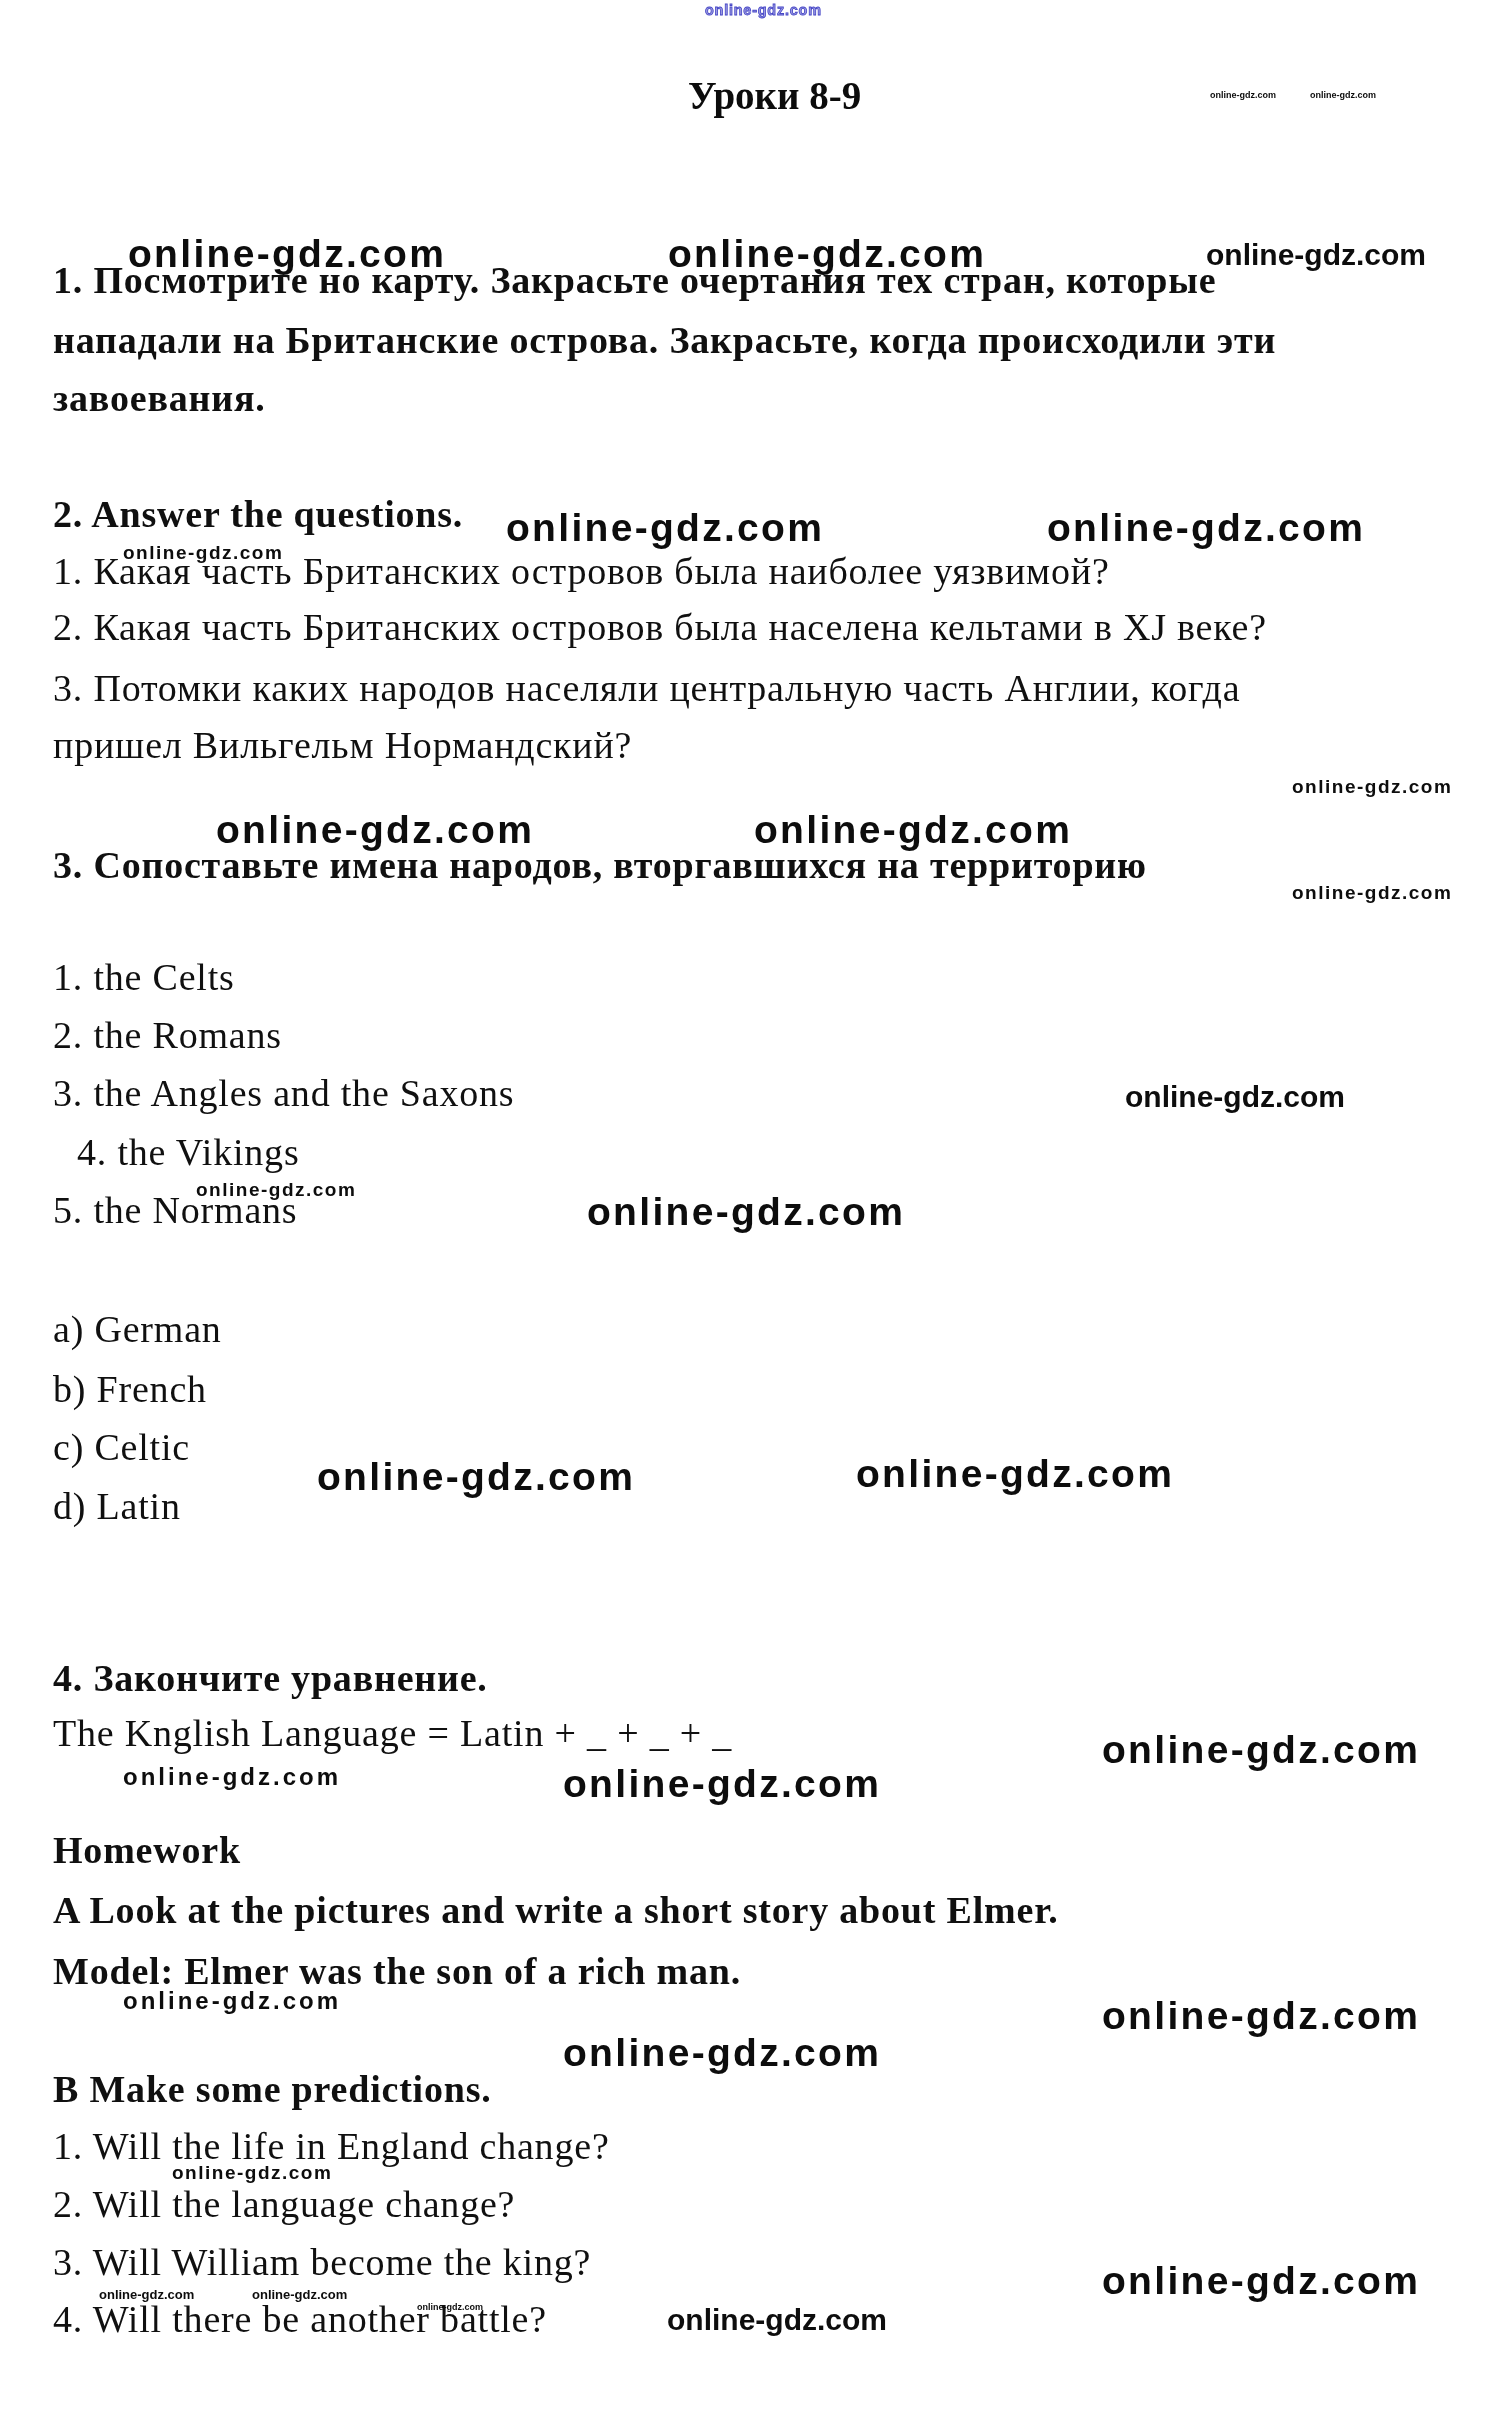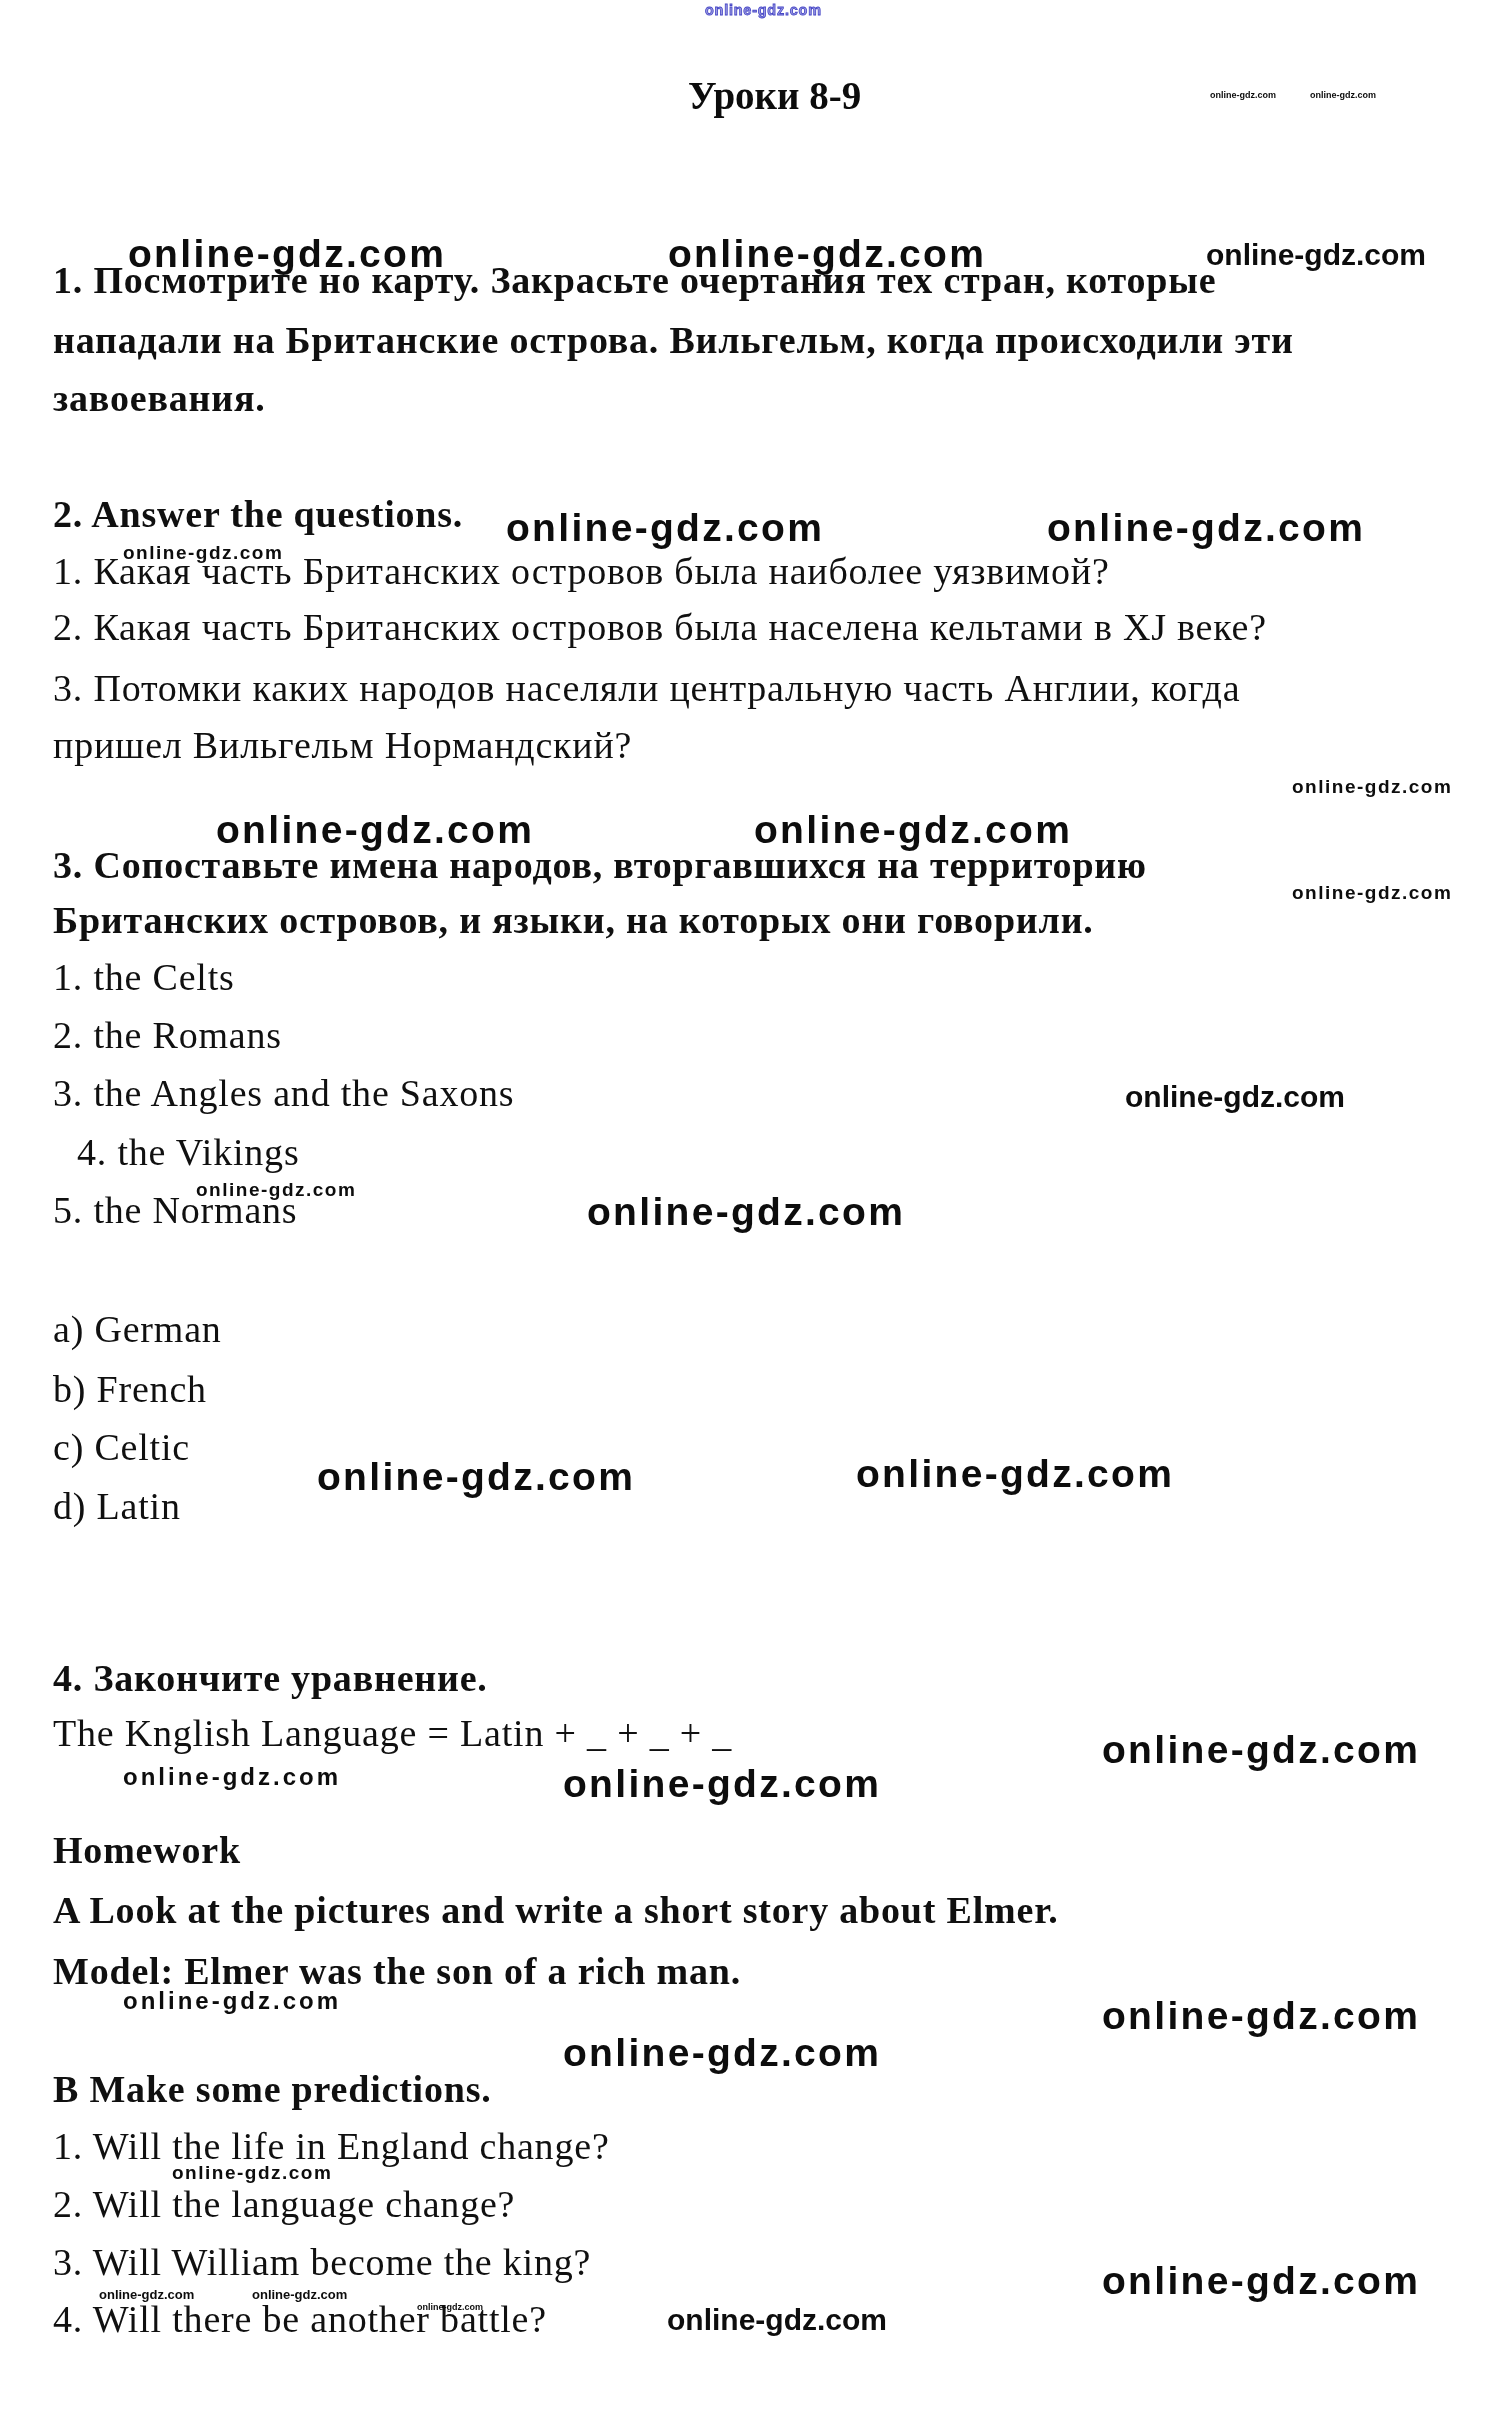--- a/index.html
+++ b/index.html
@@ -61,40 +61,39 @@
   <div class="wm wm-micro" style="left:1210px; top:91px;">online-gdz.com</div>
   <div class="wm wm-micro" style="left:1310px; top:91px;">online-gdz.com</div>
 
   <div class="title" style="left:688px; top:76px;text-align:center;">Уроки 8-9</div>
 
   <div class="wm wm-big" style="left:128px;  top:234px;">online-gdz.com</div>
   <div class="wm wm-big" style="left:668px;  top:234px;">online-gdz.com</div>
   <div class="wm wm-med" style="left:1206px; top:240px;">online-gdz.com</div>
 
   <div class="t b" style="left:53px; top:261px;">1. Посмотрите но карту. Закрасьте очертания тех стран, которые</div>
-  <div class="t b" style="left:53px; top:321px;">нападали на Британские острова. Вильгельм, когда происходили эти</div>
+  <div class="t b" style="left:53px; top:321px;">нападали на Британские острова. Закрасьте, когда происходили эти</div>
   <div class="t b" style="left:53px; top:379px;">завоевания.</div>
 
   <div class="t b" style="left:53px; top:495px;">2. Answer the questions.</div>
   <div class="wm wm-big" style="left:506px;  top:508px;">online-gdz.com</div>
   <div class="wm wm-big" style="left:1047px; top:508px;">online-gdz.com</div>
   <div class="wm wm-small" style="left:123px;  top:543px;">online-gdz.com</div>
 
   <div class="t" style="left:53px; top:552px;">1. Какая часть Британских островов была наиболее уязвимой?</div>
   <div class="t" style="left:53px; top:608px;">2. Какая часть Британских островов была населена кельтами в XJ веке?</div>
   <div class="t" style="left:53px; top:669px;">3. Потомки каких народов населяли центральную часть Англии, когда</div>
   <div class="t" style="left:53px; top:726px;">пришел Вильгельм Нормандский?</div>
 
   <div class="wm wm-small" style="left:1292px; top:777px;">online-gdz.com</div>
   <div class="wm wm-big" style="left:216px;  top:810px;">online-gdz.com</div>
   <div class="wm wm-big" style="left:754px;  top:810px;">online-gdz.com</div>
 
   <div class="t b" style="left:53px; top:846px;">3. Сопоставьте имена народов, вторгавшихся на территорию</div>
   <div class="wm wm-small" style="left:1292px; top:883px;">online-gdz.com</div>
-  <div class="t b" style="left:53px; top:901px;">Британских островов, и языки, на которых они говорили.</div>
 
   <div class="t" style="left:53px; top:958px;">1. the Celts</div>
   <div class="t" style="left:53px; top:1016px;">2. the Romans</div>
   <div class="t" style="left:53px; top:1074px;">3. the Angles and the Saxons</div>
   <div class="wm wm-med" style="left:1125px; top:1082px;">online-gdz.com</div>
   <div class="t" style="left:53px; top:1133px;margin-left:24px;">4. the Vikings</div>
   <div class="wm wm-small" style="left:196px; top:1180px;">online-gdz.com</div>
   <div class="t" style="left:53px; top:1191px;">5. the Normans</div>
   <div class="wm wm-big" style="left:587px; top:1192px;">online-gdz.com</div>
 

